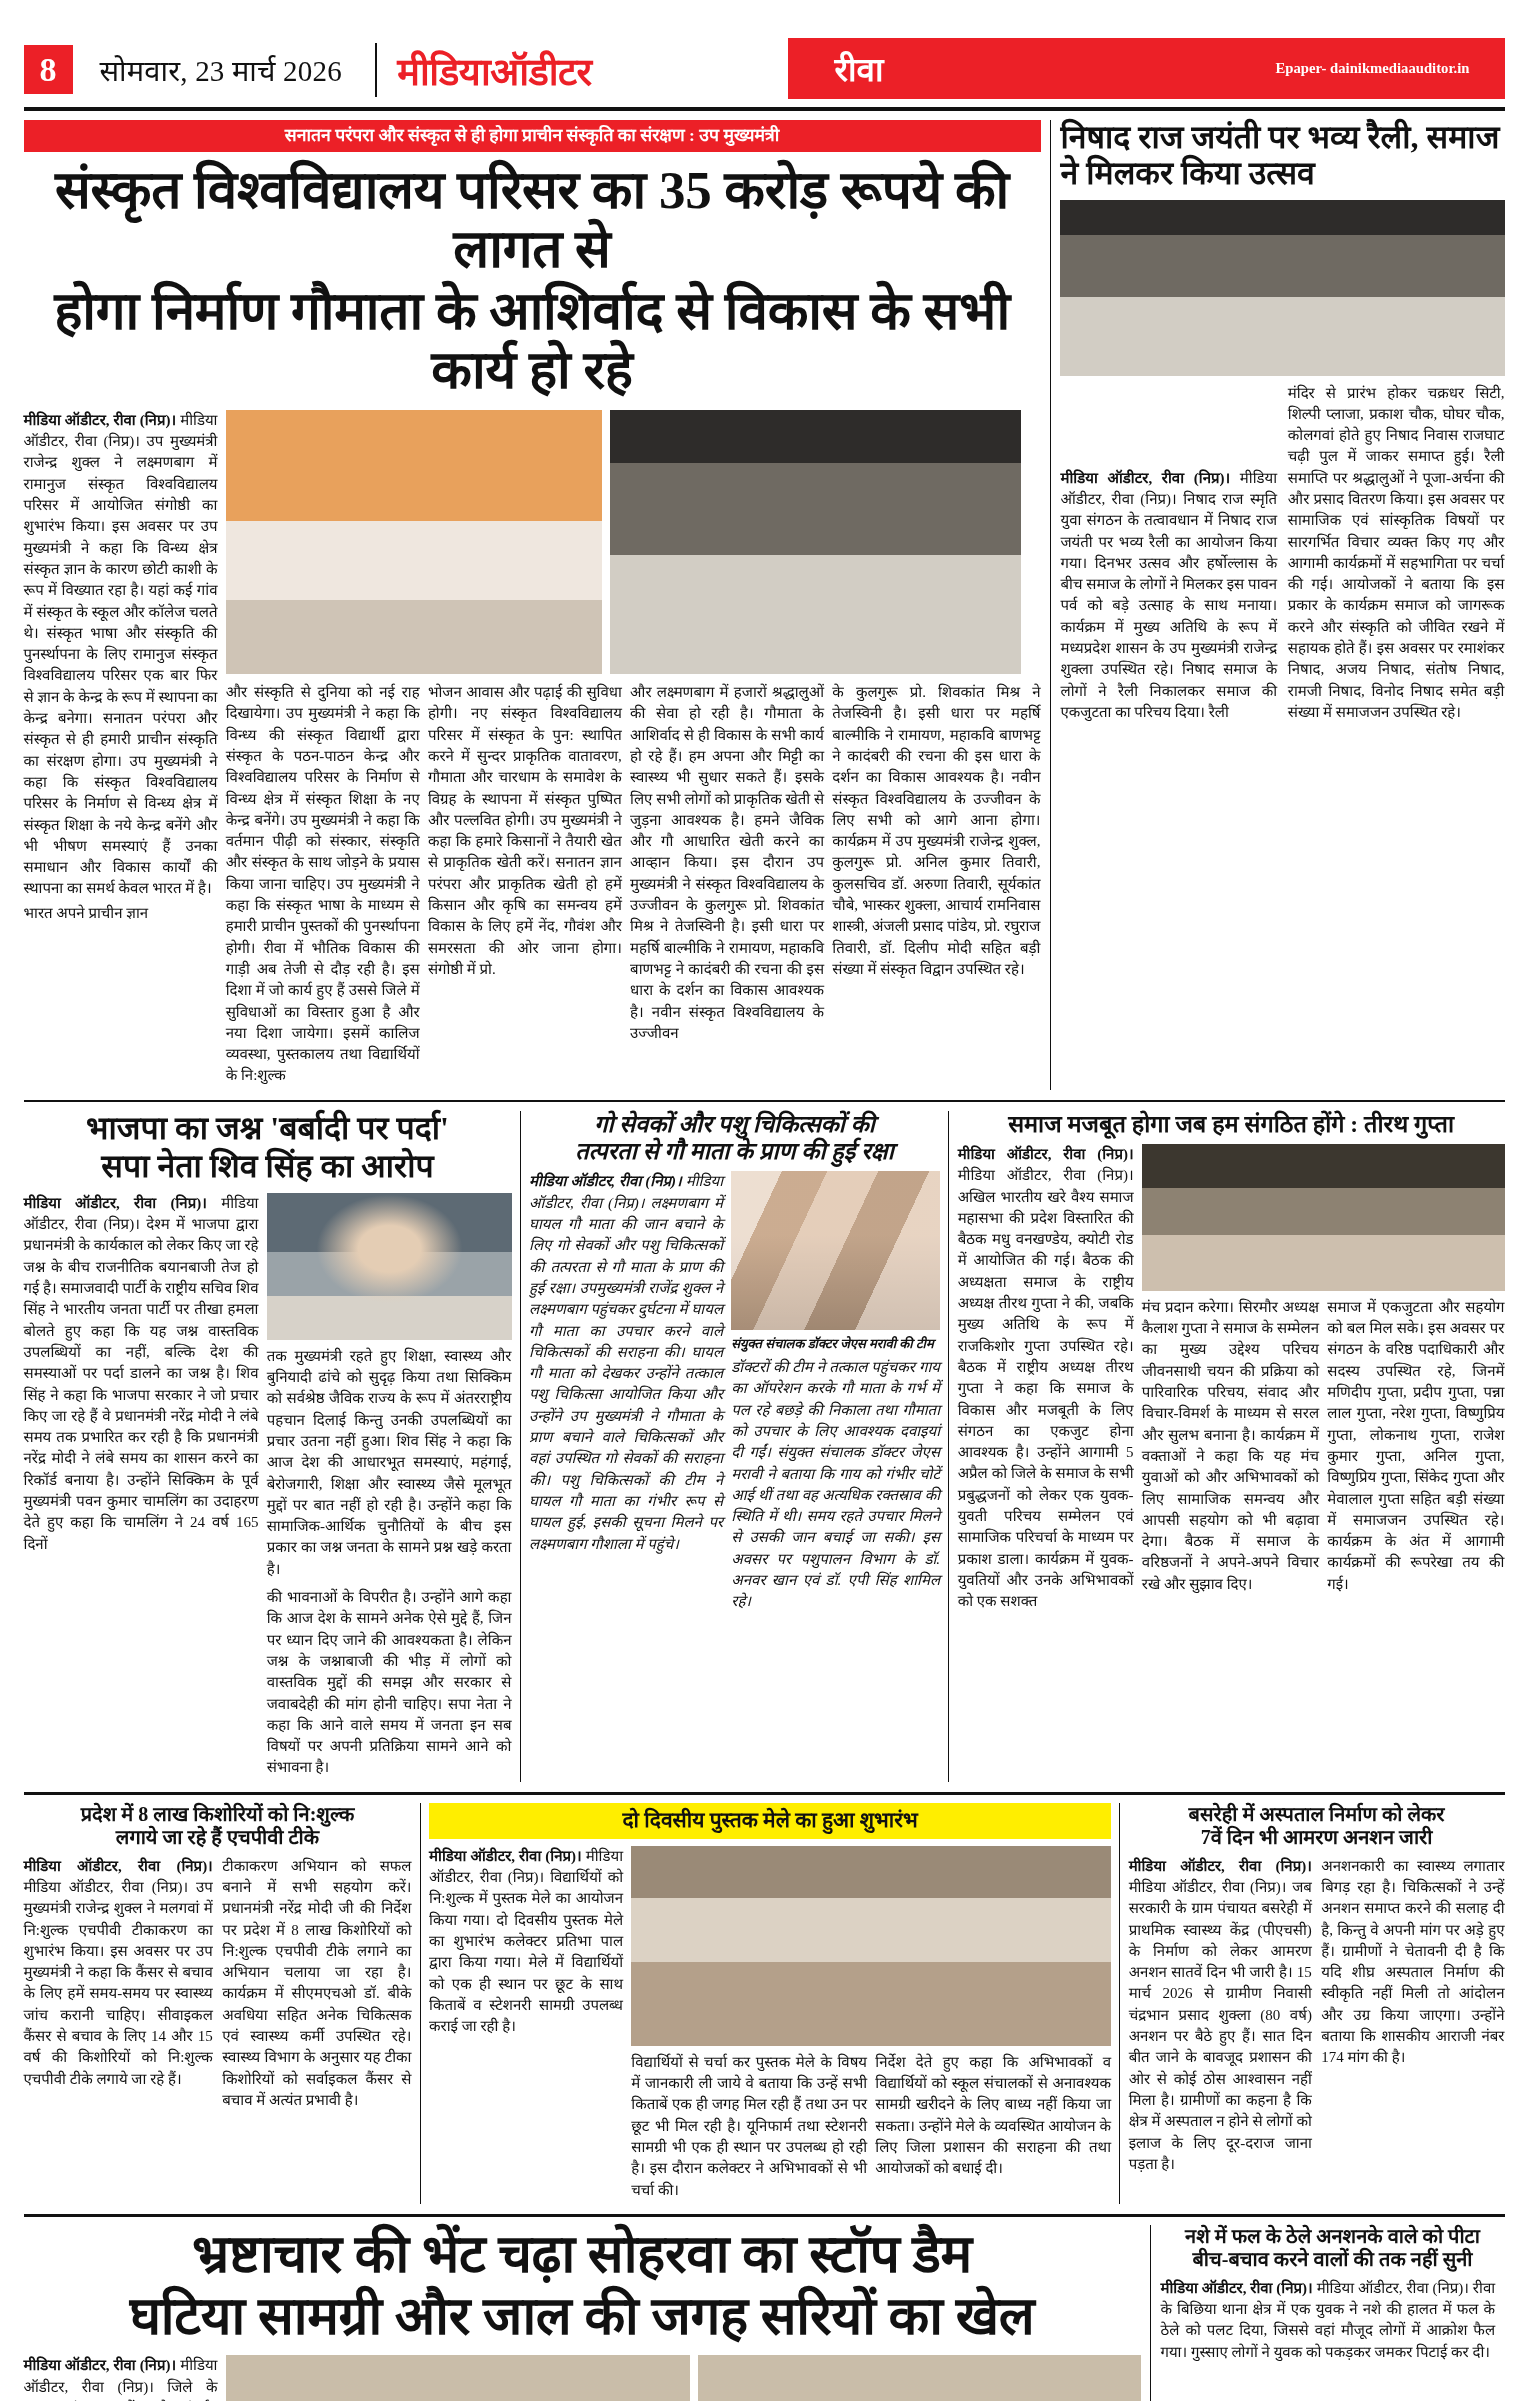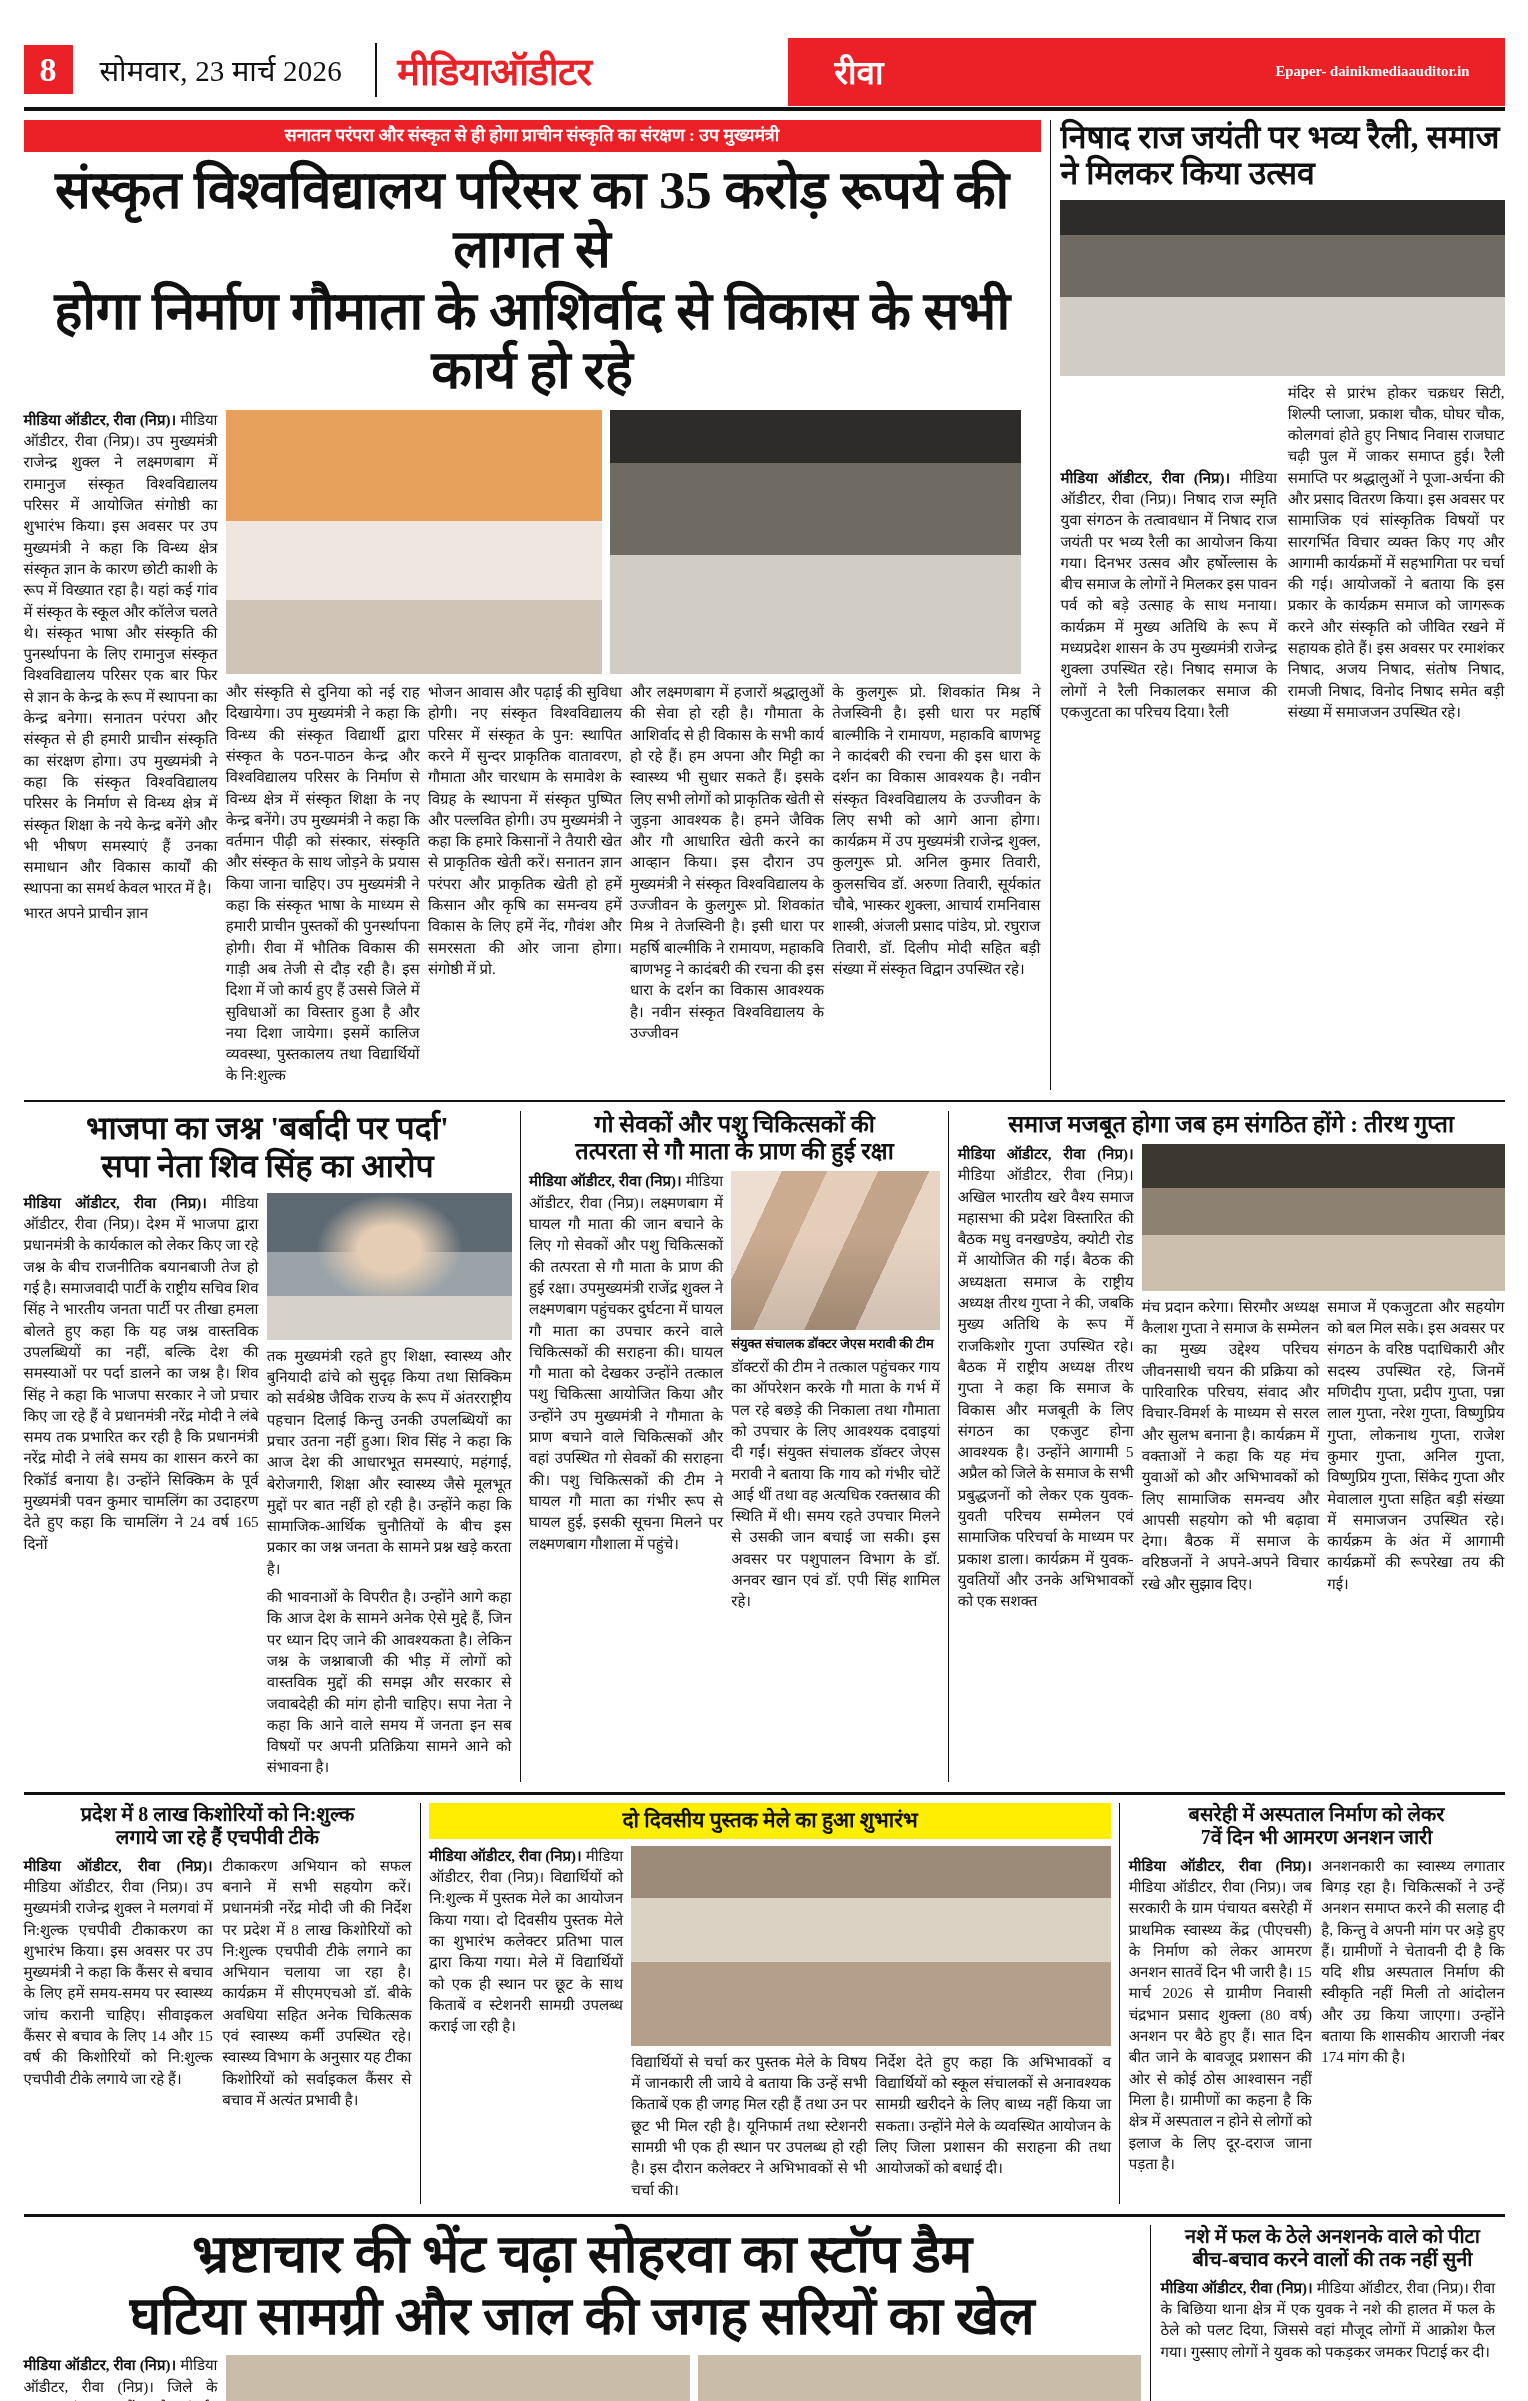--- a/index.html
+++ b/index.html
@@ -33,21 +33,21 @@
   .mdate{
     font-size:29px;font-weight:normal;margin-left:27px;letter-spacing:0.2px;
     white-space:nowrap;
   }
   .vdiv{width:2.4px;background:#111;height:54px;margin-left:33px;}
   .brand{
     font-size:38px;font-weight:bold;color:#ec2027;margin-left:20px;
     white-space:nowrap;letter-spacing:-0.6px;
   }
   .redbar{
-    position:absolute; left:764px; top:3.5px; right:0; height:68px;
+    position:absolute; left:764px; top:3.5px; right:0; height:61px;
     background:#ec2027; display:flex; align-items:center;
   }
   .city{
     color:#fff;font-size:33px;font-weight:bold;margin-left:47px;white-space:nowrap;
   }
   .epaper{
     color:#fff;font-size:14.7px;font-weight:bold;margin-left:auto;margin-right:35px;white-space:nowrap;
   }
   .thickrule{height:4.1px;background:#111;margin-top:2.4px;}
 
@@ -243,21 +243,21 @@
         <div style="flex:1;">
             <div class="body">
               <p>की भावनाओं के विपरीत है। उन्होंने आगे कहा कि आज देश के सामने अनेक ऐसे मुद्दे हैं, जिन पर ध्यान दिए जाने की आवश्यकता है। लेकिन जश्न के जश्नाबाजी की भीड़ में लोगों को वास्तविक मुद्दों की समझ और सरकार से जवाबदेही की मांग होनी चाहिए। सपा नेता ने कहा कि आने वाले समय में जनता इन सब विषयों पर अपनी प्रतिक्रिया सामने आने को संभावना है।</p>
             </div>
           </div>
       </div>
     </div>
 
     <div class="vrule" style="margin:0 8.2px;"></div>
 
-    <div style="width:411px;">
+    <div style="width:411px;font-style:italic;">
       <div class="hl h-mid center">गो सेवकों और पशु चिकित्सकों की</div>
       <div class="hl h-mid center" style="margin-top:1.2px;">तत्परता से गौ माता के प्राण की हुई रक्षा</div>
       <div class="row" style="margin-top:7px;">
         <div style="width:194px;">
             <div class="body">
               <p><span class="byline">मीडिया ऑडीटर, रीवा (निप्र)।</span> <span>मीडिया ऑडीटर, रीवा (निप्र)। लक्ष्मणबाग में घायल गौ माता की जान बचाने के लिए गो सेवकों और पशु चिकित्सकों की तत्परता से गौ माता के प्राण की हुई रक्षा। उपमुख्यमंत्री राजेंद्र शुक्ल ने लक्ष्मणबाग पहुंचकर दुर्घटना में घायल गौ माता का उपचार करने वाले चिकित्सकों की सराहना की। घायल गौ माता को देखकर उन्होंने तत्काल पशु चिकित्सा आयोजित किया और उन्होंने उप मुख्यमंत्री ने गौमाता के प्राण बचाने वाले चिकित्सकों और वहां उपस्थित गो सेवकों की सराहना की। पशु चिकित्सकों की टीम ने घायल गौ माता का गंभीर रूप से घायल हुई, इसकी सूचना मिलने पर लक्ष्मणबाग गौशाला में पहुंचे।</span></p>
             </div>
           </div>
         <div style="width:8.2px;"></div>
         <div style="flex:1;">

